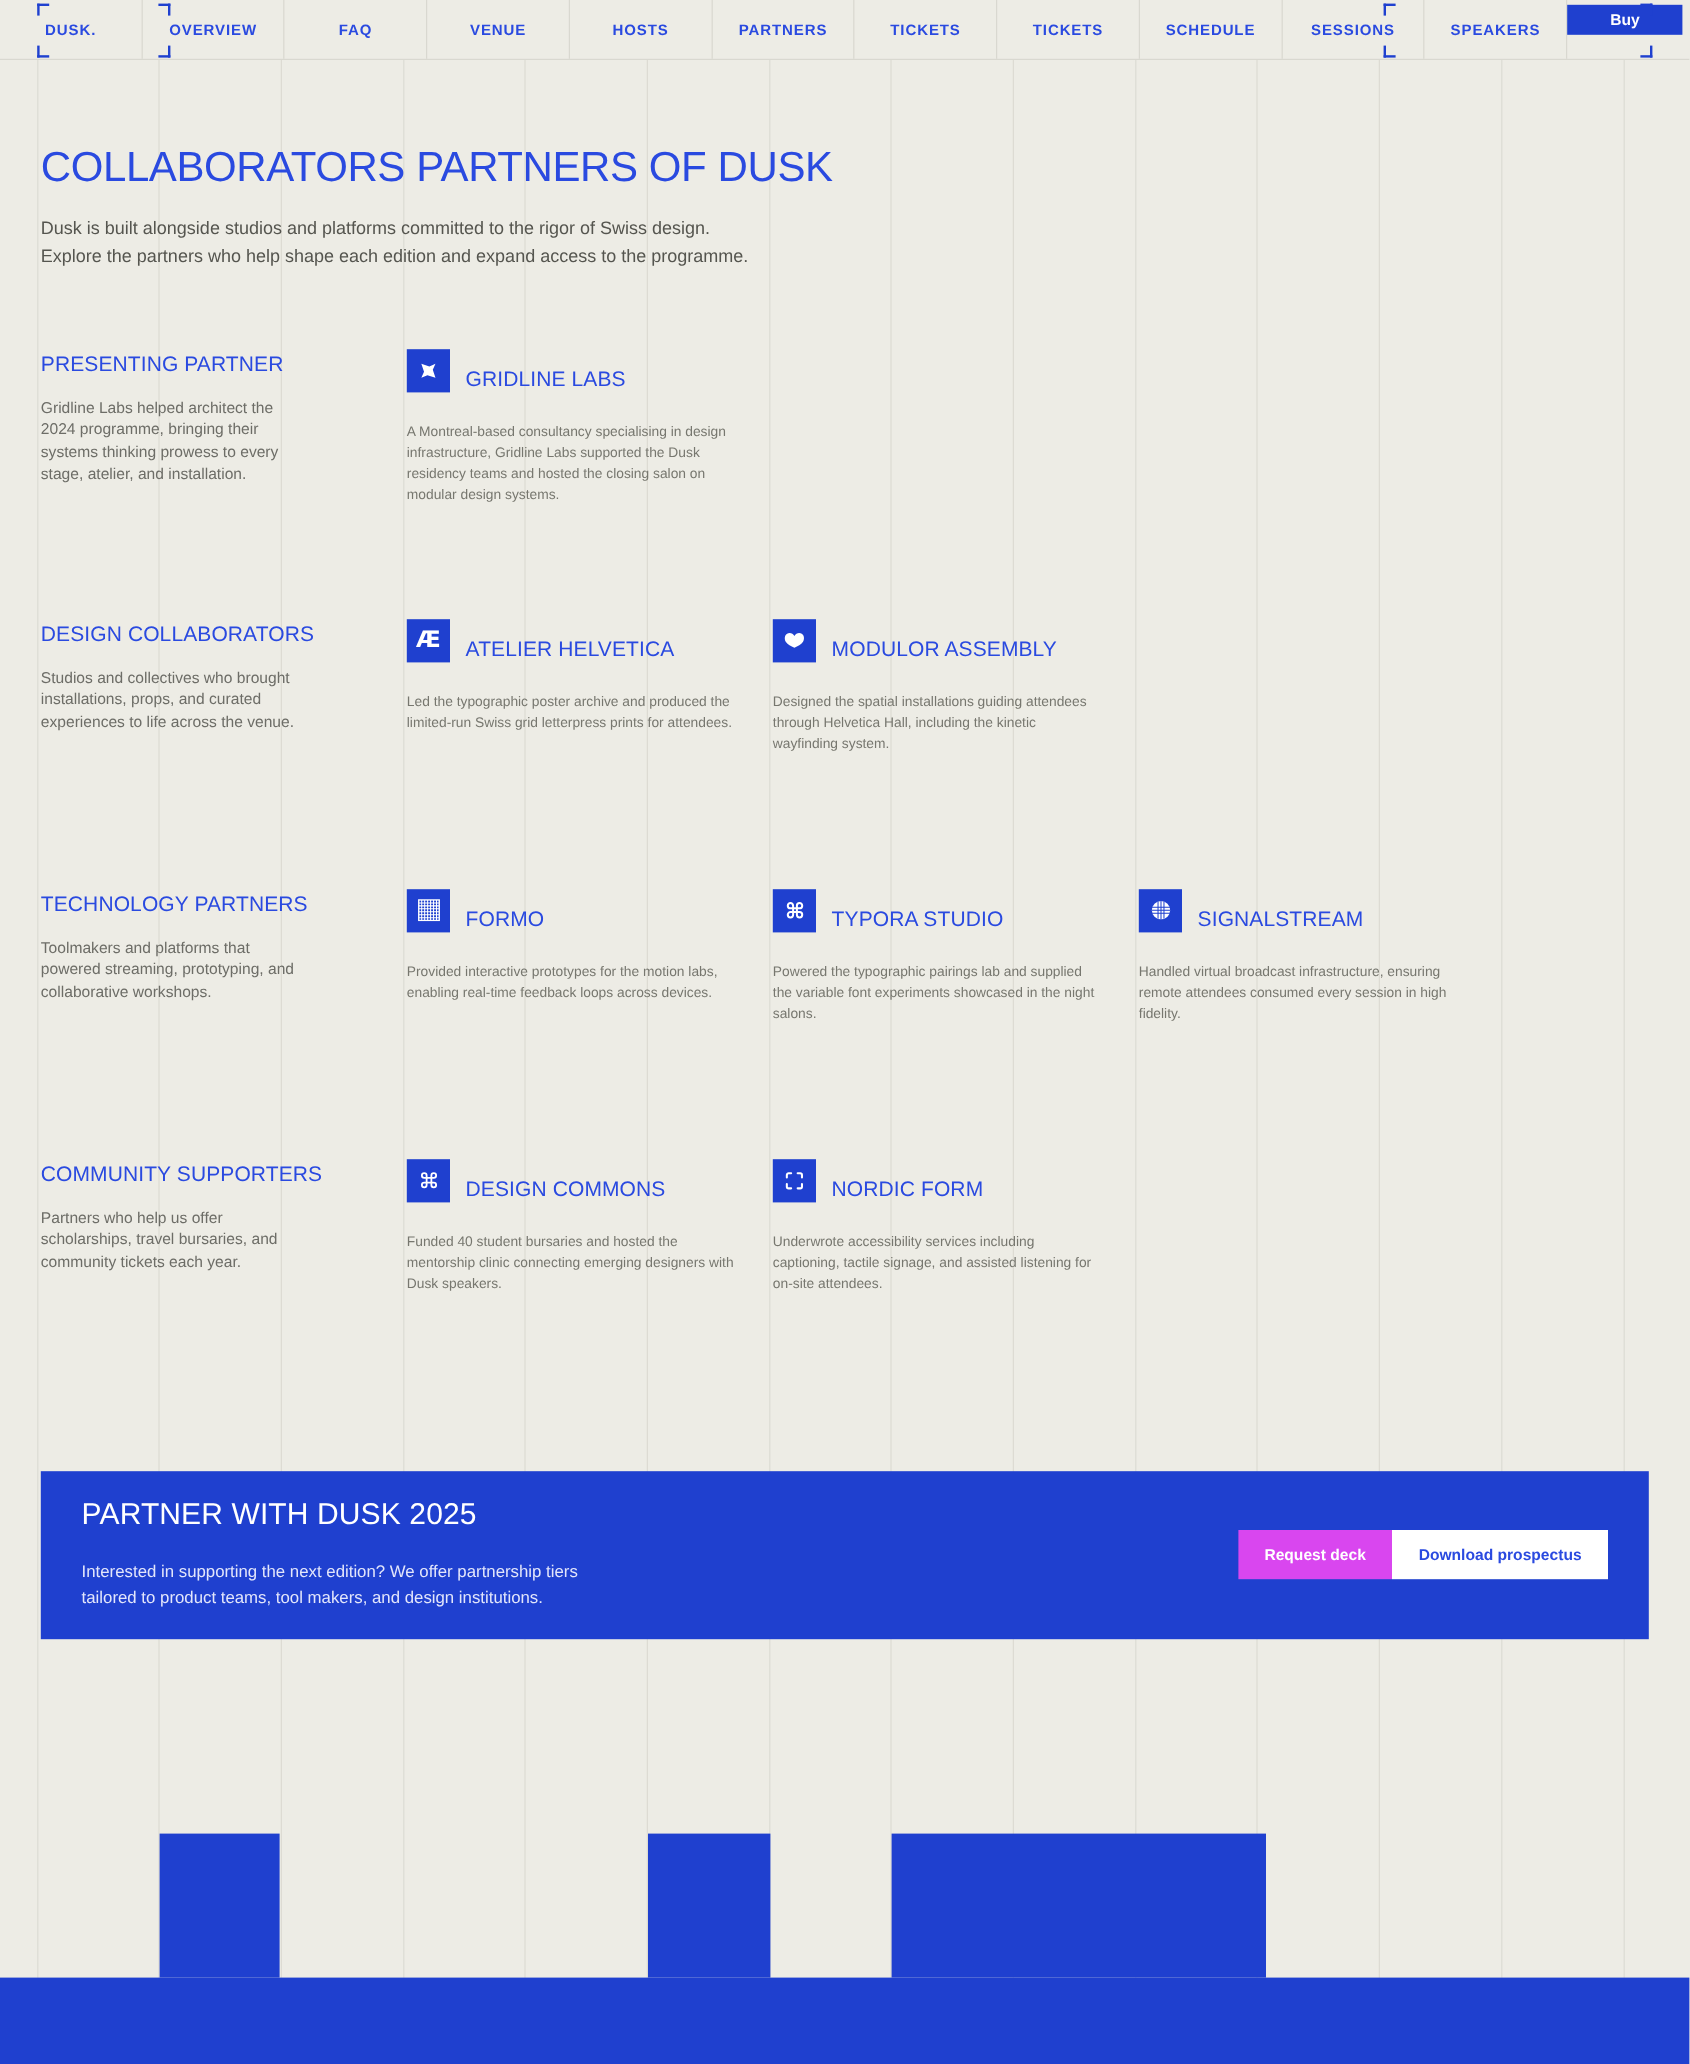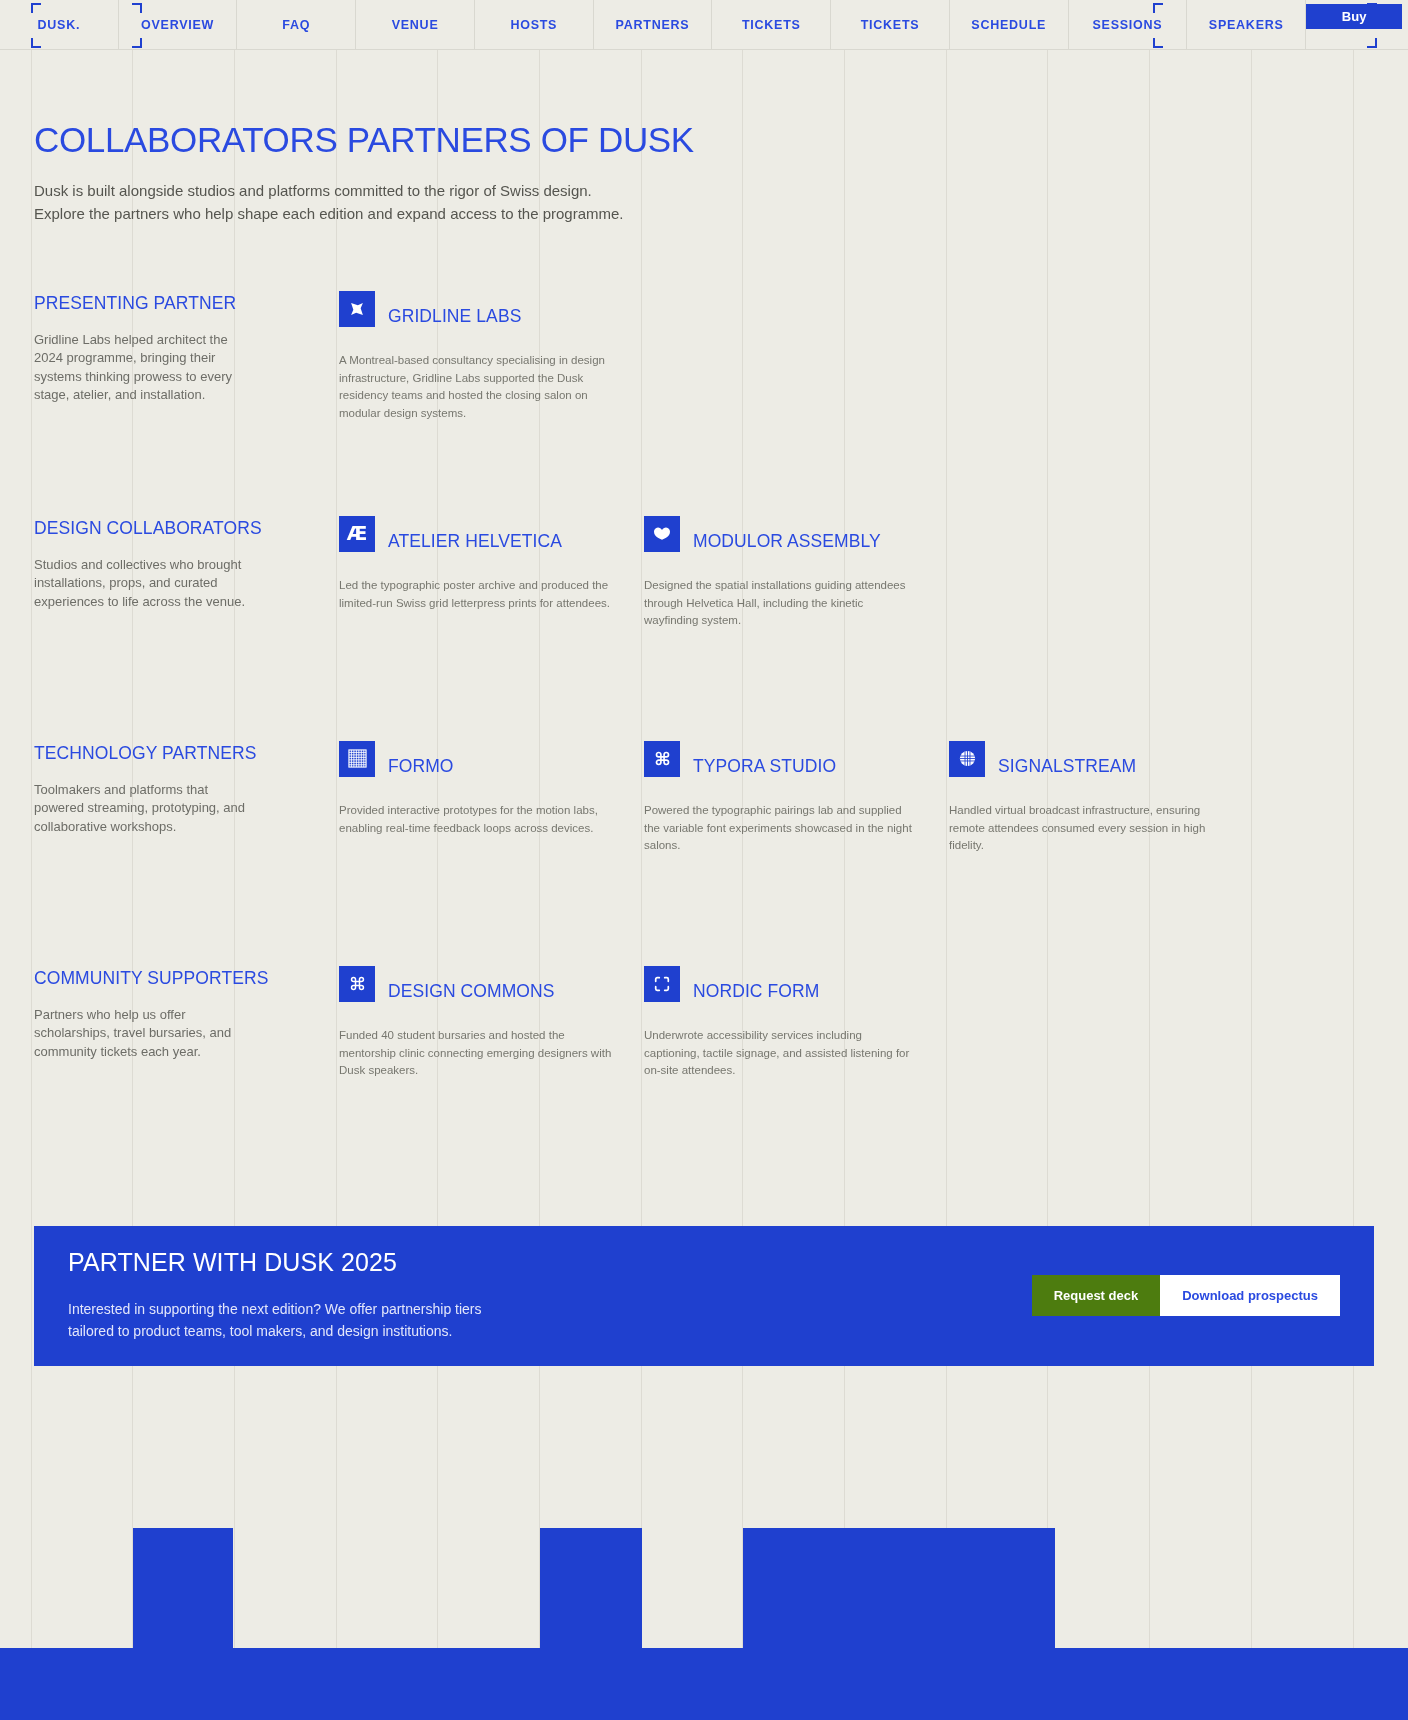--- a/index.html
+++ b/index.html
@@ -212,21 +212,21 @@
   .btn{
     font-size:13px;
     font-weight:700;
     padding:13px 22px;
     cursor:pointer;
     user-select:none;
     white-space:nowrap;
     border:0;
     font-family:"Liberation Sans", sans-serif;
   }
-  .btn-dark{background:#4d7c0f;color:#fff;}
+  .btn-dark{background:#d946ef;color:#fff;}
   .btn-light{background:#fff;color:var(--blue-text);}
 
   
   .footer-deco{
     position:absolute;
     left:0;right:0;bottom:0;
     height:260px;
     z-index:1;
   }
   .footer-deco .bar{

